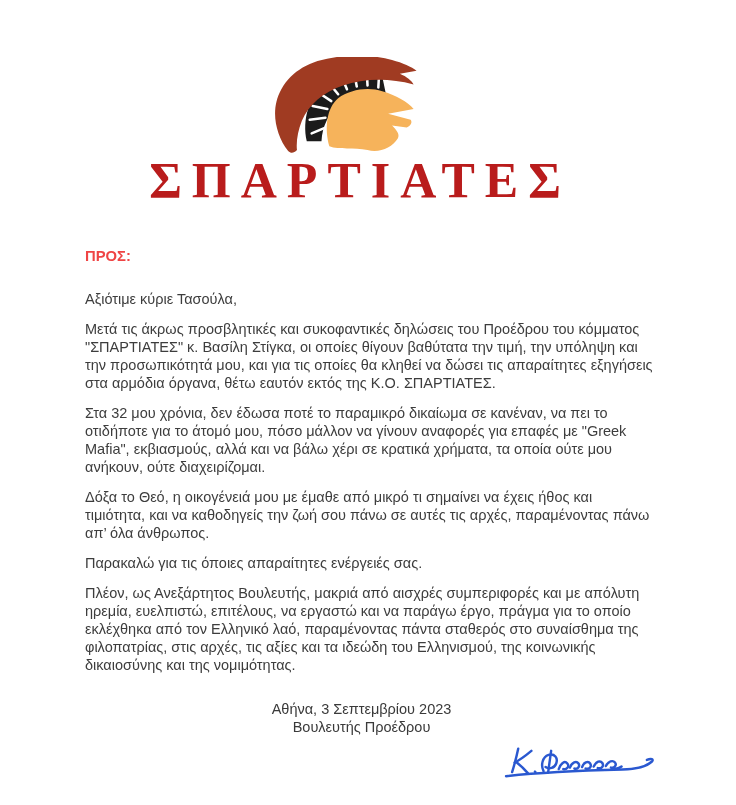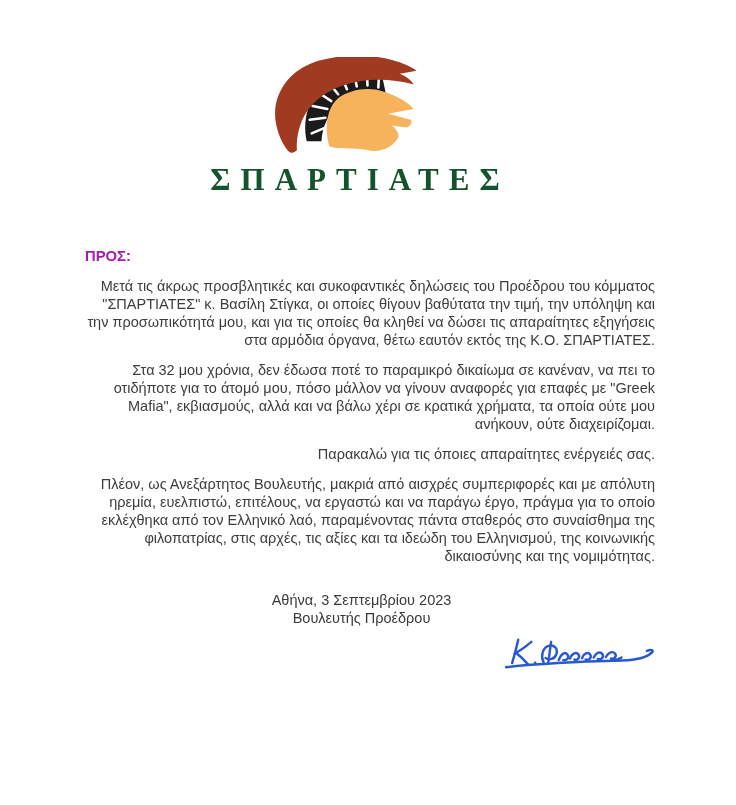--- a/index.html
+++ b/index.html
@@ -24,49 +24,49 @@
     display: block;
     width: 150px;
     height: 98px;
     margin: 0 auto;
     position: relative;
     left: -25px;
   }
   .wordmark {
     font-family: "Liberation Serif", serif;
     font-weight: 700;
-    font-size: 31px;
+    font-size: 50px;
     line-height: 44px;
     letter-spacing: 10px;
-    color: #14532d;
+    color: #b91c1c;
     margin-top: 3px;
     position: relative;
     left: -10px;
     white-space: nowrap;
   }
   
   .addr-row {
     margin-top: 45px;
     display: flex;
     font-weight: 700;
     font-size: 14.8px;
     line-height: 18px;
-    color: #a21caf;
+    color: #ef4444;
   }
   .to-label { width: 149px; flex: 0 0 149px; }
   .salutation {
     margin: 25px 0 0 0;
     font-size: 14.5px;
     line-height: 18px;
   }
   .para {
     margin: 12px 0 0 0;
     font-size: 14.5px;
     line-height: 18px;
-    text-align: right;
+    text-align: left;
   }
   
   .closing {
     margin-top: 26px;
     text-align: center;
     padding-right: 17px;
     font-size: 14.5px;
     line-height: 18px;
     color: #3a3a3a;
   }
@@ -93,23 +93,25 @@
 
       <path d="M 59 91 C 54 73, 56 52, 68 42 C 80 33, 99 30, 113 35 C 127 39, 139 46, 145 53 L 119 58 L 142 64 C 144 67, 142 70, 138 72 L 123 70 C 128 75, 131 79, 129 83 C 123 93, 110 98, 98 95 C 84 92, 69 95, 59 91 Z" fill="#F6B35B"></path>
     </svg>
     <div class="wordmark">ΣΠΑΡΤΙΑΤΕΣ</div>
   </header>
 
   <div class="addr-row">
     <span class="to-label">ΠΡΟΣ:</span>
   </div>
 
+  <p class="salutation">Αξιότιμε κύριε Τασούλα,</p>
 
   <p class="para">Μετά τις άκρως προσβλητικές και συκοφαντικές δηλώσεις του Προέδρου του κόμματος "ΣΠΑΡΤΙΑΤΕΣ" κ. Βασίλη Στίγκα, οι οποίες θίγουν βαθύτατα την τιμή, την υπόληψη και την προσωπικότητά μου, και για τις οποίες θα κληθεί να δώσει τις απαραίτητες εξηγήσεις στα αρμόδια όργανα, θέτω εαυτόν εκτός της Κ.Ο. ΣΠΑΡΤΙΑΤΕΣ.</p>
   <p class="para">Στα 32 μου χρόνια, δεν έδωσα ποτέ το παραμικρό δικαίωμα σε κανέναν, να πει το οτιδήποτε για το άτομό μου, πόσο μάλλον να γίνουν αναφορές για επαφές με "Greek Mafia", εκβιασμούς, αλλά και να βάλω χέρι σε κρατικά χρήματα, τα οποία ούτε μου ανήκουν, ούτε διαχειρίζομαι.</p>
+  <p class="para">Δόξα το Θεό, η οικογένειά μου με έμαθε από μικρό τι σημαίνει να έχεις ήθος και τιμιότητα, και να καθοδηγείς την ζωή σου πάνω σε αυτές τις αρχές, παραμένοντας πάνω απ’ όλα άνθρωπος.</p>
   <p class="para">Παρακαλώ για τις όποιες απαραίτητες ενέργειές σας.</p>
   <p class="para">Πλέον, ως Ανεξάρτητος Βουλευτής, μακριά από αισχρές συμπεριφορές και με απόλυτη ηρεμία, ευελπιστώ, επιτέλους, να εργαστώ και να παράγω έργο, πράγμα για το οποίο εκλέχθηκα από τον Ελληνικό λαό, παραμένοντας πάντα σταθερός στο συναίσθημα της φιλοπατρίας, στις αρχές, τις αξίες και τα ιδεώδη του Ελληνισμού, της κοινωνικής δικαιοσύνης και της νομιμότητας.</p>
 
   <div class="closing">
     <div>Αθήνα, 3 Σεπτεμβρίου 2023</div>
     <div>Βουλευτής Προέδρου</div>
   </div>
 
   <div class="sig-wrap">
     <svg class="sig-svg" viewBox="0 0 150 36" aria-hidden="true">

